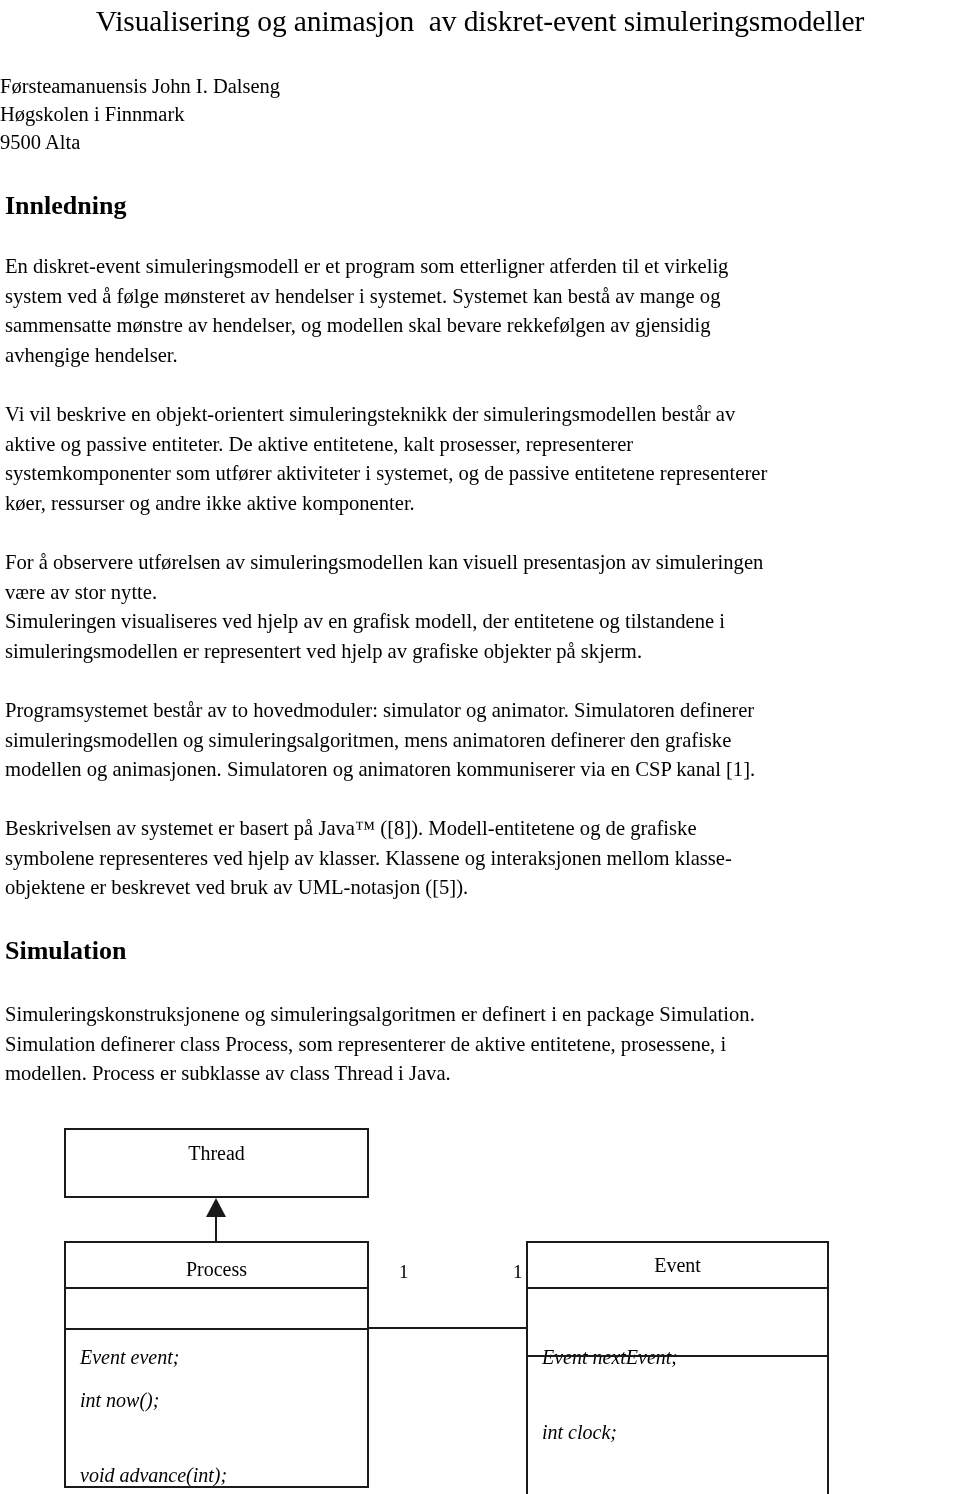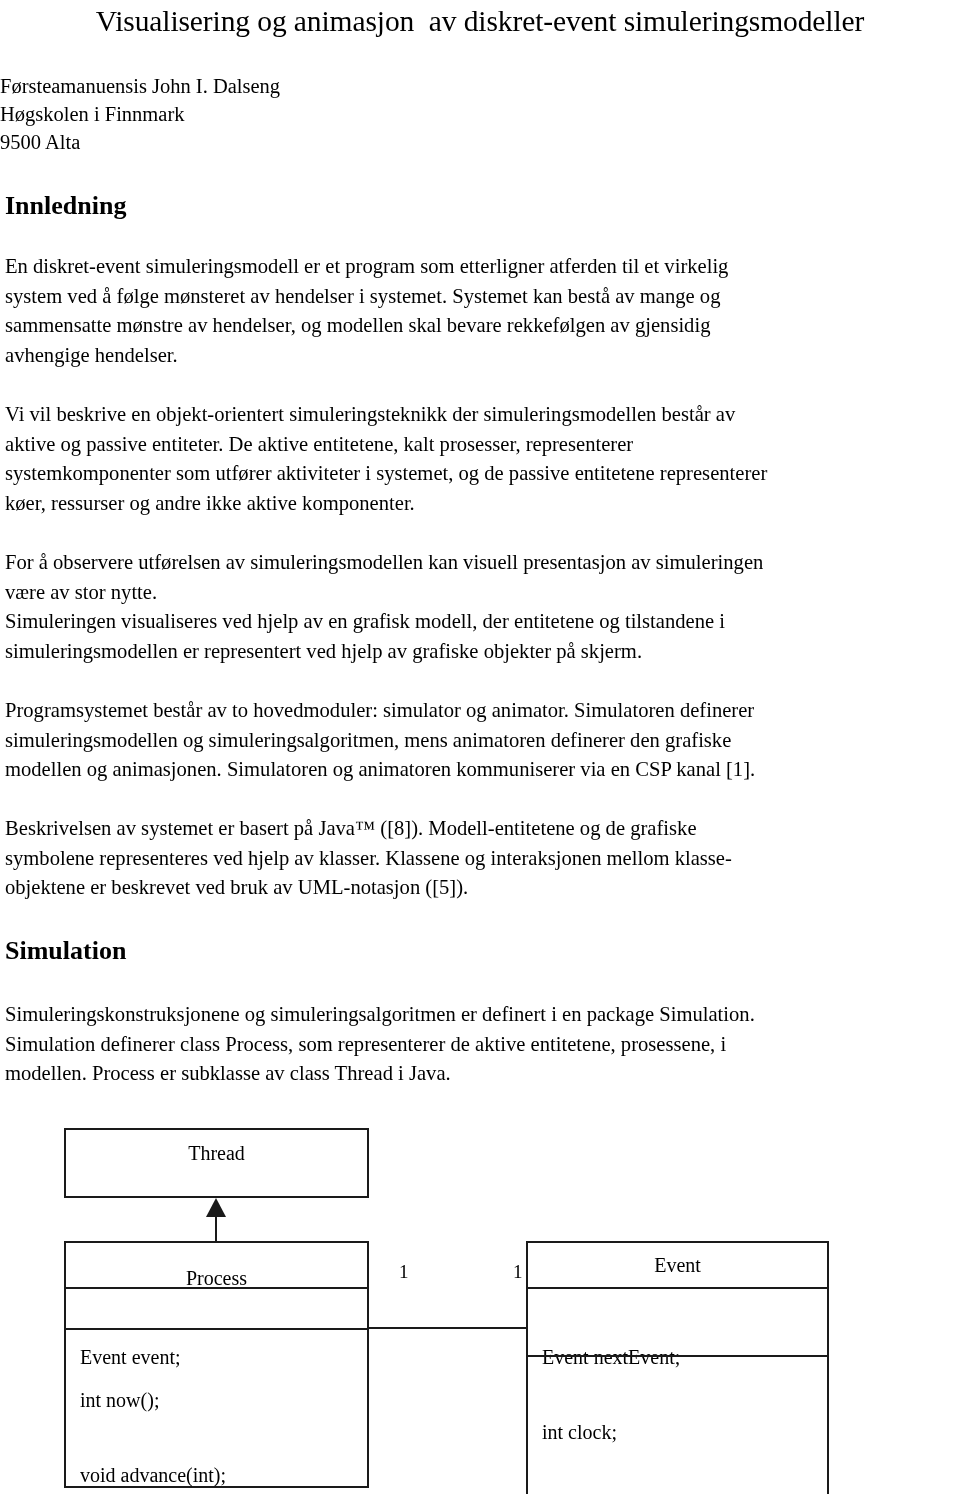--- a/index.html
+++ b/index.html
@@ -107,30 +107,31 @@
     text-align: center;
     font-size: 20px;
     line-height: 24px;
     white-space: pre;
   }
   .uml-compartment {
     position: absolute;
     font-size: 20px;
     line-height: 25px;
     white-space: pre;
+    font-style: italic;
   }
   .uml-compartment .ln { display: block; }
 
   
   #uml-thread { left: 64px; top: 1128px; width: 305px; height: 70px; }
   #uml-thread-name { top: 11px; }
 
   
   #uml-process { left: 64px; top: 1241px; width: 305px; height: 247px; }
-  #uml-process-name { top: 23px; }
+  #uml-process-name { top: 14px; }
   #uml-process-div1 { top: 44px; }
   #uml-process-attrs { left: 14px; top: 52px; }
   #uml-process-div2 { top: 85px; }
   #uml-process-ops { left: 14px; top: 95px; }
 
   
   #uml-event { left: 526px; top: 1241px; width: 303px; height: 286px; }
   #uml-event-name { top: 10px; }
   #uml-event-div1 { top: 44px; }
   #uml-event-attrs { left: 14px; top: 52px; }

